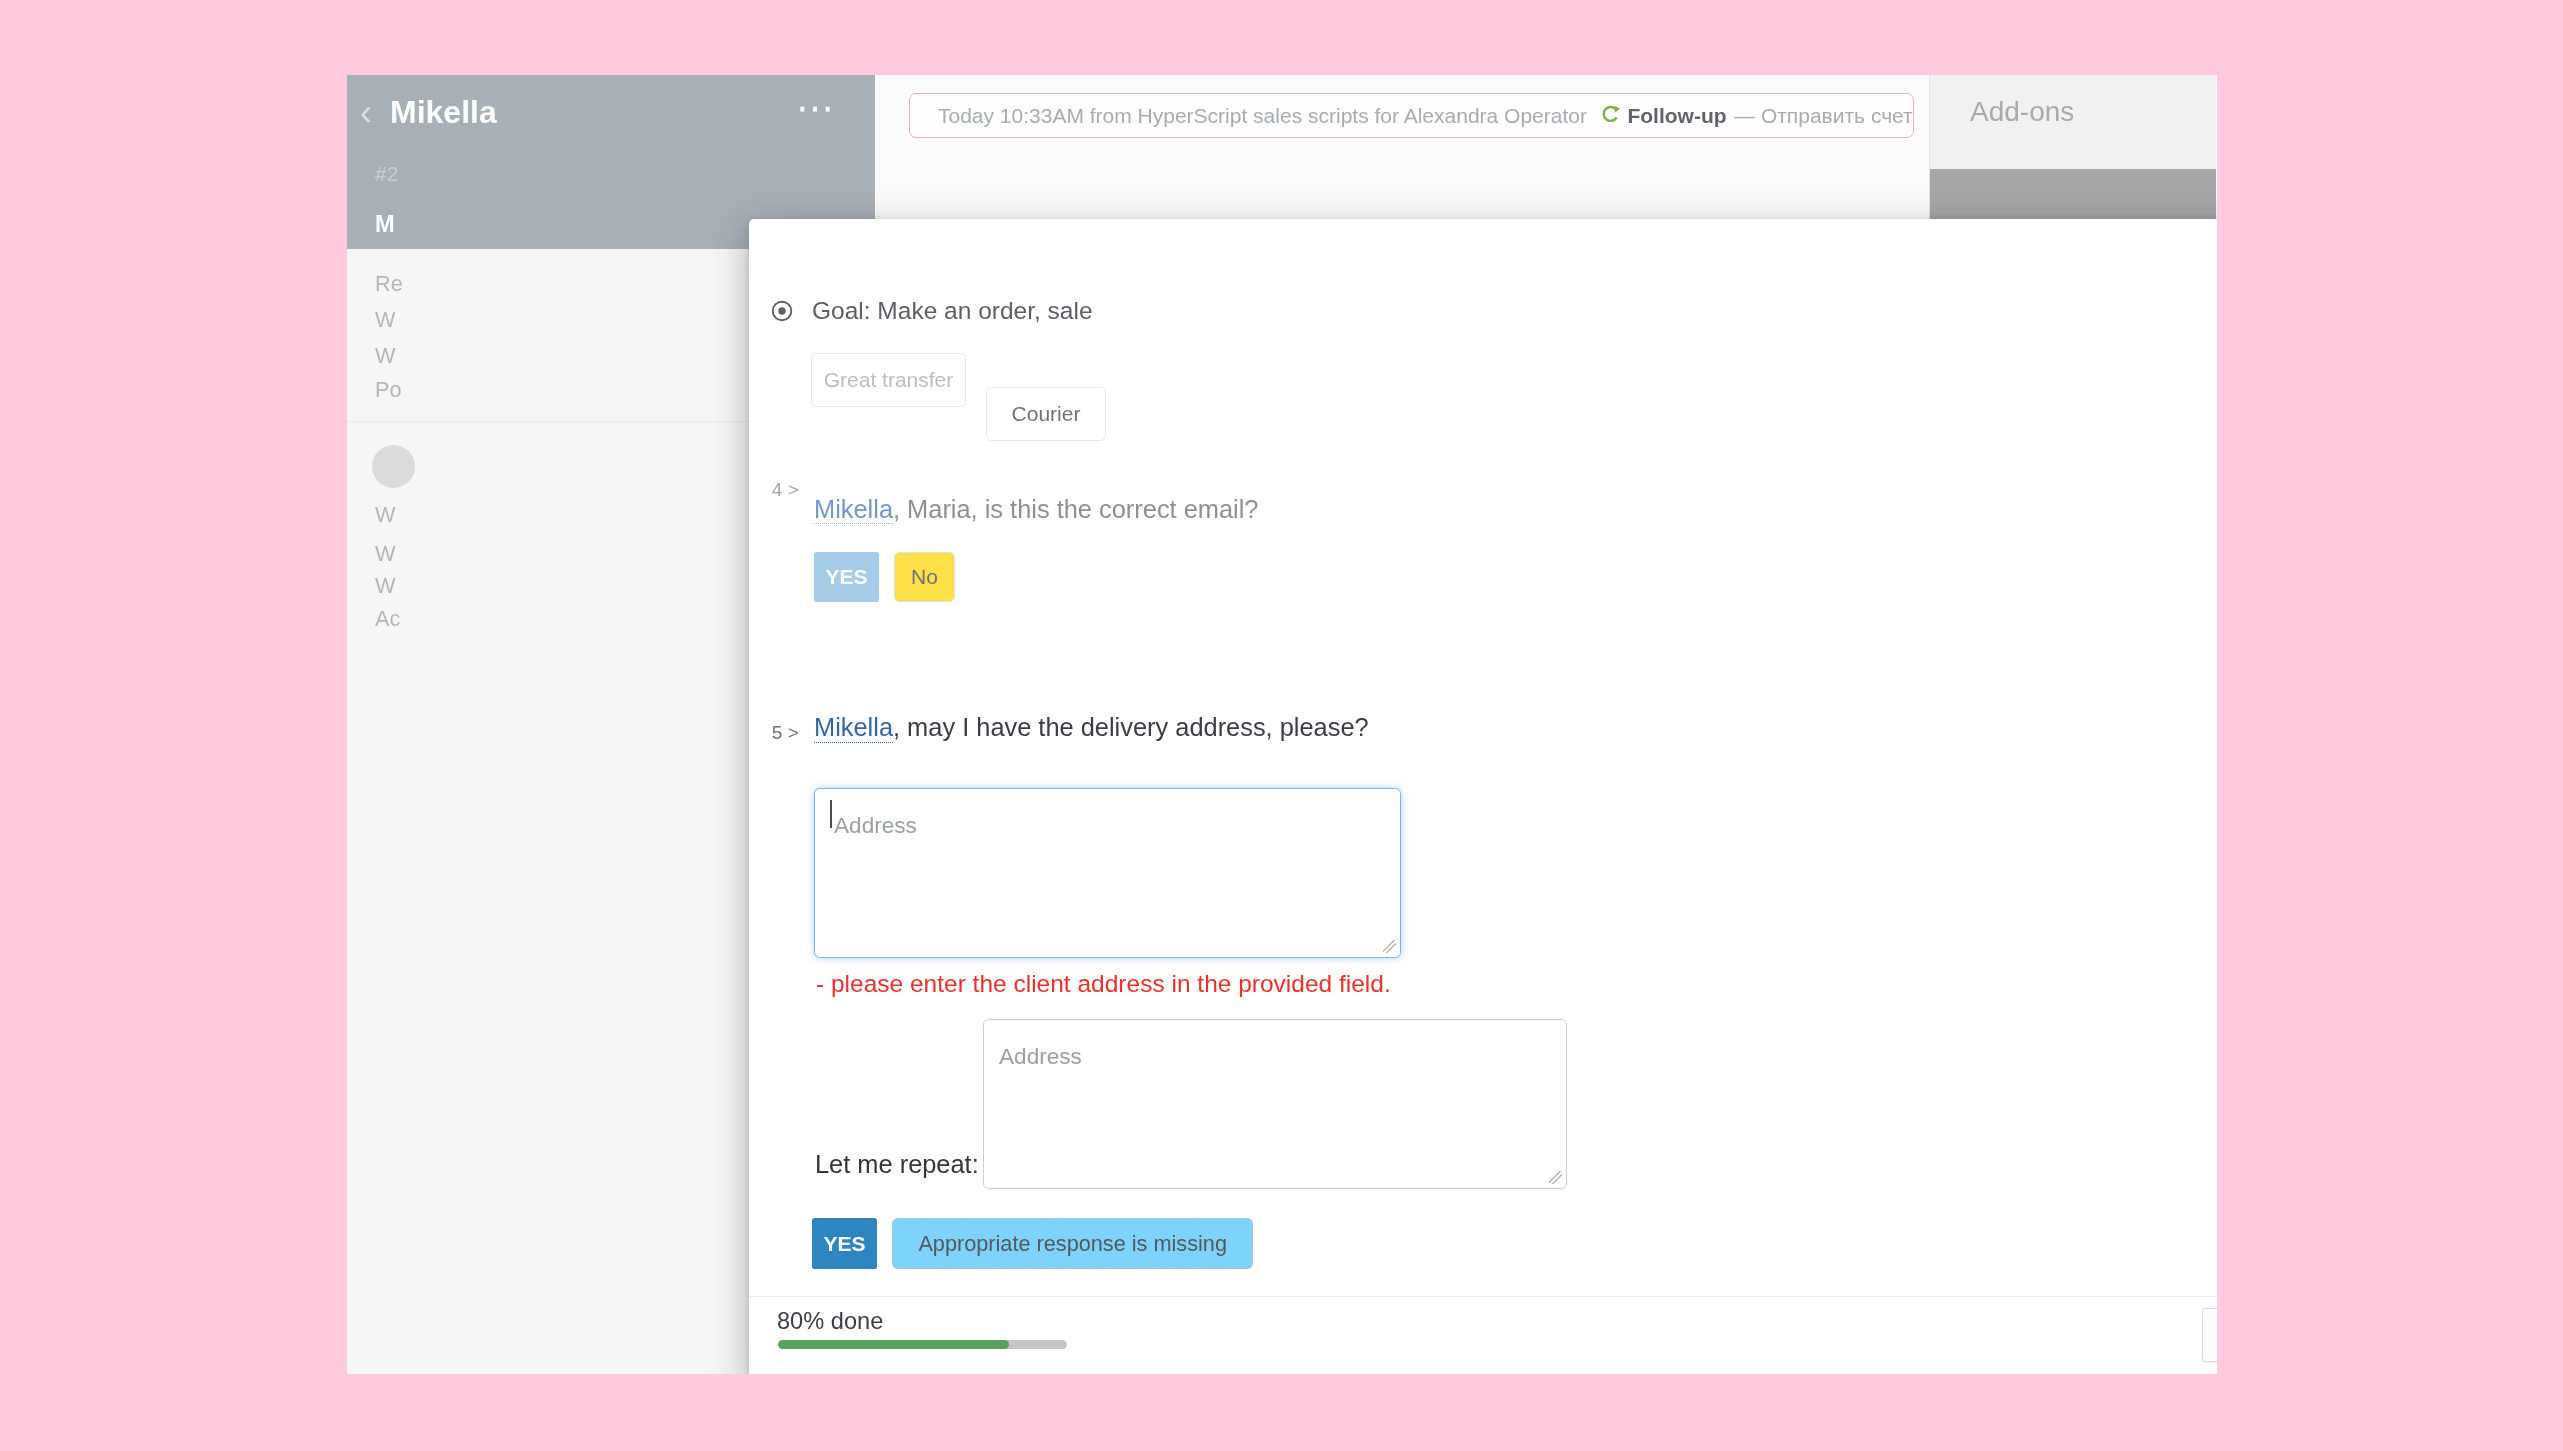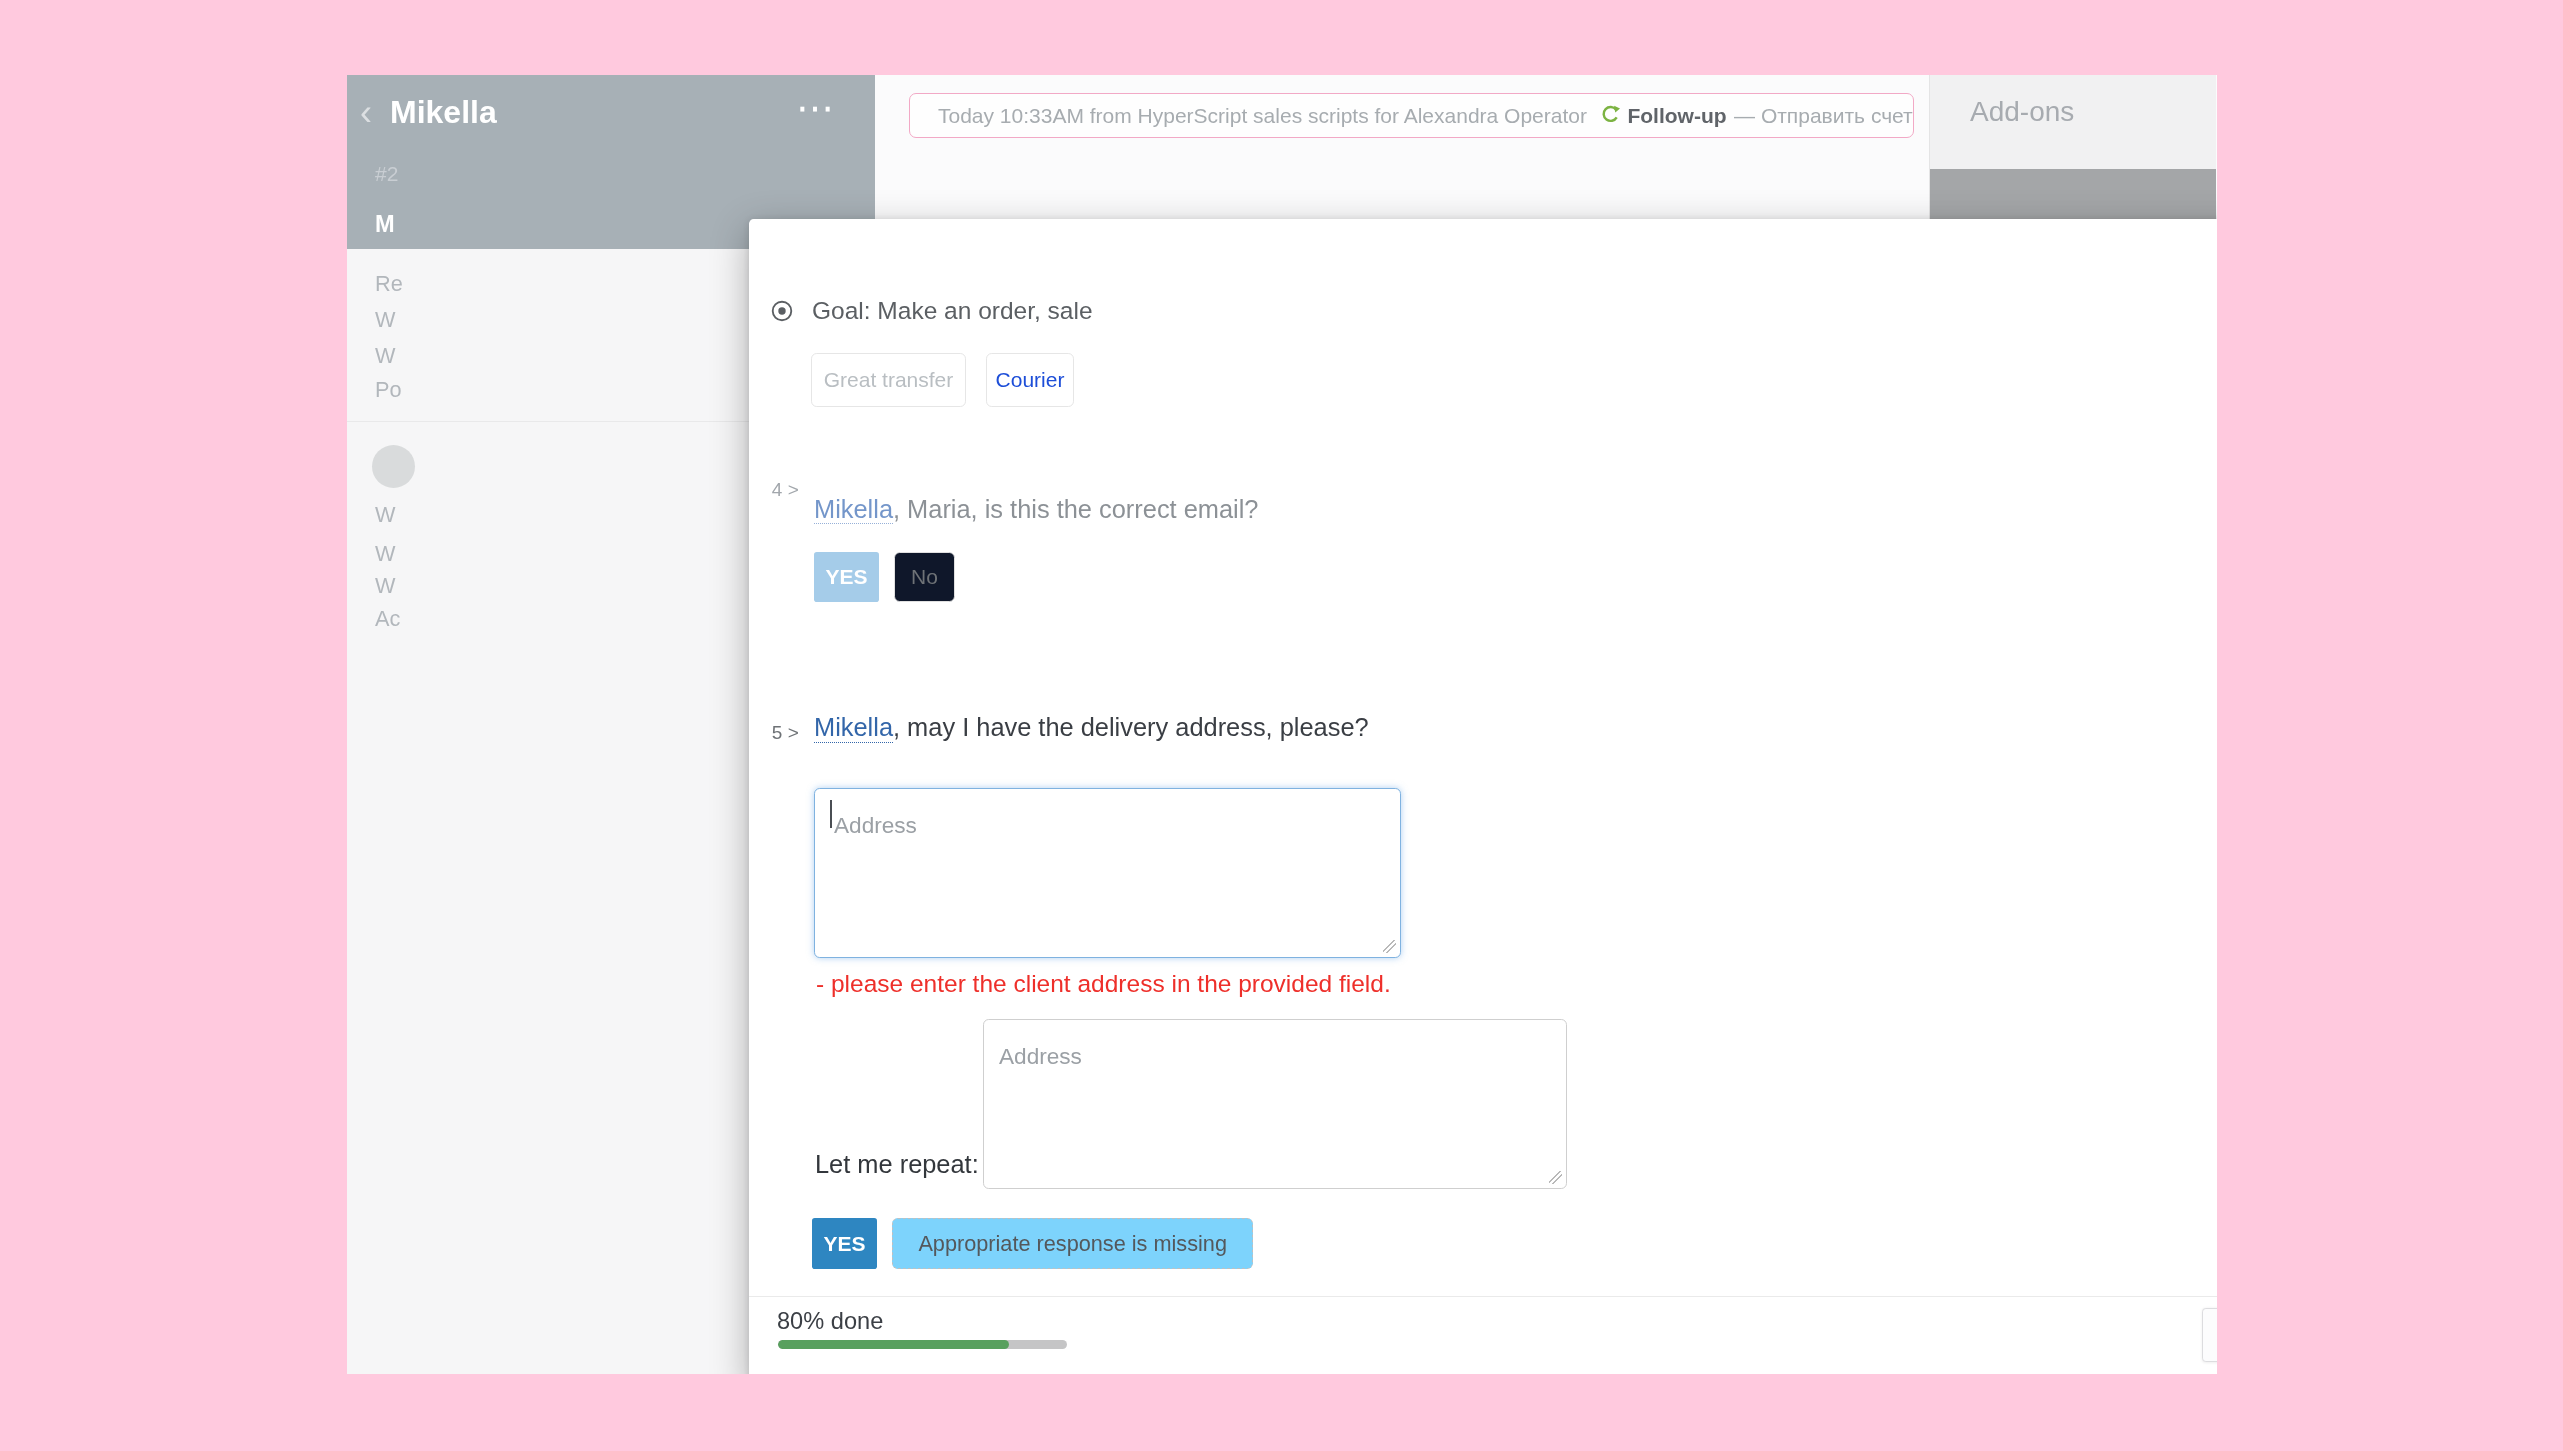--- a/index.html
+++ b/index.html
@@ -44,37 +44,37 @@
   .addons-row2 { height:79px; border-bottom:0.9px solid #e2e2e2; padding:43px 0 0 0; }
   .addons-link { font-size:26px; color:#8fb9d9; text-decoration:underline; cursor:pointer; }
 
   
   .modal { position:absolute; left:402px; top:144px; width:1758px; height:1164px; background:#ffffff; border-radius:4.7px; box-shadow:0 11.3px 38px rgba(0,0,0,.30), 0 1.9px 7.5px rgba(0,0,0,.12); }
   .goal-row { position:absolute; left:20px; top:78px; display:flex; align-items:center; gap:17px; }
   .goal-text { font-size:24.5px; color:#5b5f63; }
   .payments { position:absolute; left:62px; top:134px; display:flex; gap:20px; }
   .pay-btn { height:54px; border:1.9px solid #e6e6e6; border-radius:5.7px; background:#fff; font-size:21px; display:flex; align-items:center; justify-content:center; padding:0 9.4px; cursor:pointer; }
   .pay-bank { width:155px; color:#b9bec2; }
-  .pay-courier { width:88px; color:#1d4ed8; }
+  .pay-courier { width:120px; color:#737373;margin-top:34px; }
   .step { position:absolute; left:20px; }
   .step4 { top:251px; }
   .step5 { top:494px; }
   .marker { position:absolute; left:2.8px; top:8.5px; font-size:19px; }
   .m4 { color:#a2a7ac; }
   .m5 { color:#6e7276; }
   .content { margin-left:45px; }
   .s4line { font-size:25.4px; color:#8c9196; white-space:nowrap; }
   .s4line2 { margin-top:24.5px; }
   .link-light { color:#7496ca; border-bottom:1.9px dotted #96b0d8; padding-bottom:0.9px; cursor:pointer; }
   .email-gap { margin:0 9.4px 0 11.3px; }
   .s5line { font-size:25.4px; color:#3a3e44; white-space:nowrap; margin-left:45px; }
   .link-dark { color:#3366a9; border-bottom:1.9px dotted #3366a9; padding-bottom:0.9px; cursor:pointer; }
   .yesno { margin-left:45px; margin-top:28px; display:flex; gap:15px; }
   .yes-muted { width:65px; height:50px; background:#a5cce9; border:none; border-radius:2.8px; color:#fff; font-weight:bold; font-size:21px; cursor:pointer; }
-  .no-btn { width:61px; height:50px; background:#0f172a; border:1.9px solid #e0e0e0; border-radius:5.7px; color:#6e7276; font-size:21px; cursor:pointer; }
+  .no-btn { width:61px; height:50px; background:#fde047; border:1.9px solid #e0e0e0; border-radius:5.7px; color:#6e7276; font-size:21px; cursor:pointer; }
   .ta-wrap { position:absolute; }
   .ta1wrap { left:65px; top:569px; width:587px; height:170px; }
   .ta2wrap { left:234px; top:800px; width:584px; height:170px; }
   .ta { width:100%; height:100%; border-radius:5.7px; font-family:inherit; font-size:22.6px; padding:24px 15px; resize:none; outline:none; color:#3a3e44; background:#fff; }
   .ta::placeholder { color:#9ba0a5; opacity:1; }
   .ta1 { border:1.9px solid #7fb2e0; box-shadow:0 0 7.5px rgba(110,170,230,.55); padding-left:19px; }
   .ta2 { border:1.9px solid #cfcfcf; }
   .caret { position:absolute; left:16px; top:12.3px; width:1.9px; height:28px; background:#4a4e53; }
   .resize-h { position:absolute; right:4.7px; bottom:4.7px; width:13px; height:13px; pointer-events:none;
     background:linear-gradient(135deg, transparent 0 7.5px, #b9b9b9 7.5px 9px, transparent 9px 11.3px, #b9b9b9 11.3px 12.7px, transparent 12.7px); }

